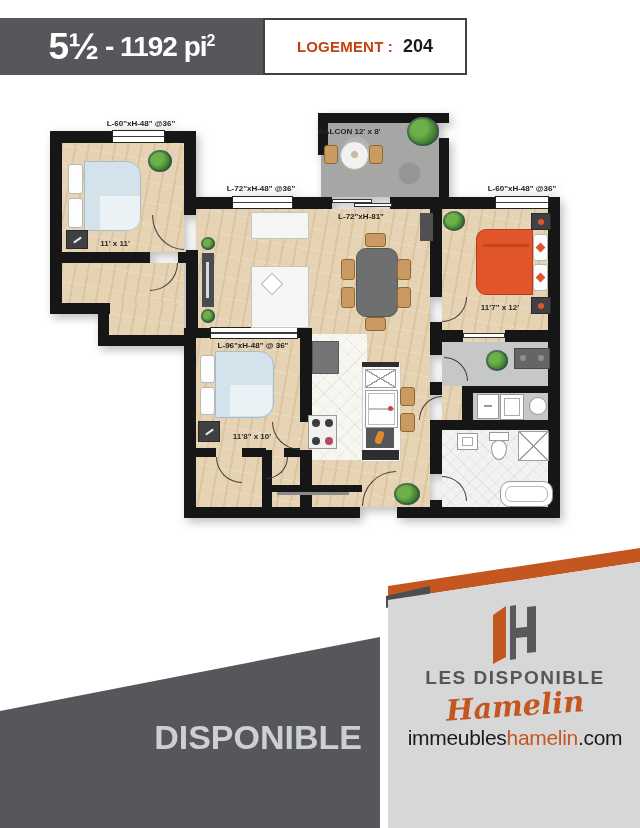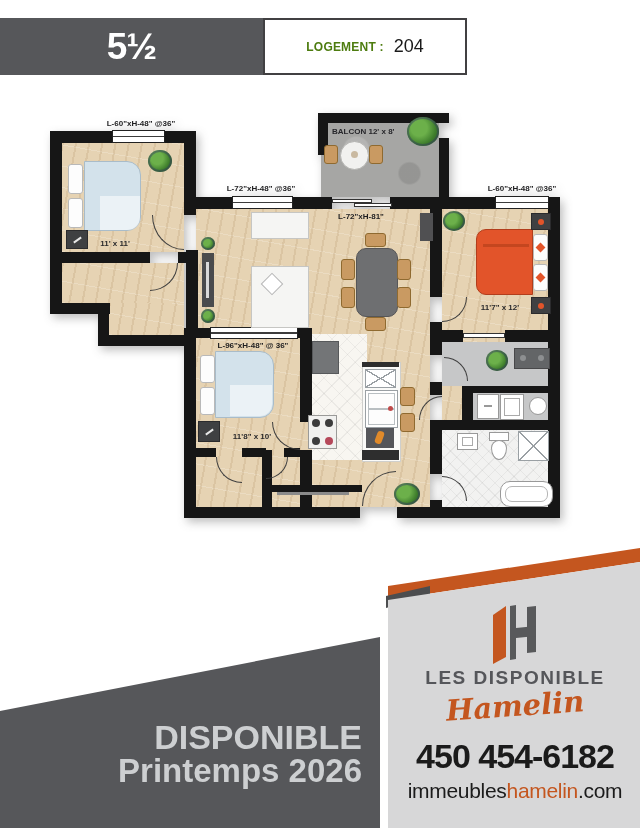--- a/index.html
+++ b/index.html
@@ -8,22 +8,22 @@
   .abs{position:absolute;}
 
   
   .hdr-bar{left:0;top:18px;width:263px;height:57px;background:#56575a;display:flex;
            align-items:center;justify-content:center;color:#fff;}
   .hdr-big{font-size:37px;font-weight:bold;letter-spacing:-1px;}
   .hdr-rest{font-size:28px;font-weight:bold;letter-spacing:-1px;margin-left:7px;}
   .hdr-rest sup{font-size:16px;}
   .hdr-box{left:263px;top:18px;width:204px;height:57px;background:#fff;border:2px solid #414042;
            box-sizing:border-box;display:flex;align-items:center;justify-content:center;}
-  .hdr-box .lg-label{color:#4d7c0f;font-weight:bold;font-size:12px;letter-spacing:.2px;}
-  .hdr-box .lg-num{color:#1a1a1a;font-weight:normal;font-size:18px;margin-left:10px;}
+  .hdr-box .lg-label{color:#c2410c;font-weight:bold;font-size:15px;letter-spacing:.2px;}
+  .hdr-box .lg-num{color:#1a1a1a;font-weight:bold;font-size:18px;margin-left:10px;}
 
   
   #plan{position:absolute;inset:0;filter:drop-shadow(3px 4px 5px rgba(40,40,40,.30));}
   .wood{background:#e6d3b3;
     background-image:repeating-linear-gradient(100deg,rgba(150,110,60,.14) 0 2px,rgba(0,0,0,0) 2px 13px),
                      repeating-linear-gradient(10deg,rgba(255,255,255,.20) 0 1px,rgba(0,0,0,0) 1px 21px);}
   .concrete{background:#a6a6a4;
     background-image:radial-gradient(circle at 30% 40%,rgba(255,255,255,.16) 0 12px,rgba(0,0,0,0) 14px),
                      radial-gradient(circle at 75% 70%,rgba(0,0,0,.10) 0 10px,rgba(0,0,0,0) 12px);}
   .ktile{background:#f8f6f1;
@@ -77,20 +77,24 @@
   .site{font-size:21px;color:#1b1b1b;margin-top:3px;letter-spacing:-0.3px;}
   .site .o{color:#c4561f;}
 </style>
 </head>
 <body>
 
 <div class="page">
 
   <div class="abs hdr-bar">
     <span class="hdr-big">5½</span>
+    <span class="hdr-rest">
+      <span>-</span>
+      <span>1192 pi</span><sup>2</sup>
+    </span>
   </div>
   <div class="abs hdr-box">
     <span class="lg-label">LOGEMENT :</span>
     <span class="lg-num">204</span>
   </div>
 
   <div id="plan">
 
     <div class="abs wood" style="left:62px;top:142px;width:122px;height:110px"></div>
     <div class="abs wood" style="left:62px;top:263px;width:122px;height:40px"></div>
@@ -270,44 +274,42 @@
         <div style="width:41px;height:14px;border:1px solid #b5b5b5;border-radius:7px;margin:4px auto"></div>
       </div>
 
     <div class="abs plant" style="left:394px;top:483px;width:26px;height:22px"></div>
 
     <div class="abs plabel" style="left:101px;top:119px;width:80px">L-60"xH-48" @36"</div>
     <div class="abs plabel" style="left:221px;top:184px;width:80px">L-72"xH-48" @36"</div>
     <div class="abs plabel" style="left:330px;top:212px;width:62px">L-72"xH-81"</div>
     <div class="abs plabel" style="left:482px;top:184px;width:80px">L-60"xH-48" @36"</div>
     <div class="abs plabel" style="left:213px;top:341px;width:80px">L-96"xH-48" @ 36"</div>
-    <div class="abs plabel" style="left:332px;top:127px;width:62px;color:#26262a">BALCON 12' x 8'</div>
+    <div class="abs plabel" style="left:318px;top:127px;width:62px;color:#26262a">BALCON 12' x 8'</div>
     <div class="abs rlabel" style="left:85px;top:239px;width:60px">11' x 11'</div>
     <div class="abs rlabel" style="left:222px;top:432px;width:60px">11'8" x 10'</div>
     <div class="abs rlabel" style="left:470px;top:303px;width:60px">11'7" x 12'</div>
   </div>
 
   <div class="abs oband"></div>
   <div class="abs ofold"></div>
   <div class="abs panel"></div>
   <div class="abs banner"></div>
 
   <div class="abs avail">
     <div class="l1">DISPONIBLE</div>
-    <div class="l2">Printemps 2026</div>
   </div>
 
   <div class="abs brandblock">
     <svg width="50" height="66" viewBox="0 0 50 66" style="display:block;margin:0 auto;">
       <polygon points="3,17 16,8 16,59 3,66" fill="#c4561f"></polygon>
       <polygon points="20,8 26,7 26,61 20,62" fill="#58595b"></polygon>
       <polygon points="37,9 46,8 46,54 37,55" fill="#58595b"></polygon>
       <polygon points="26,30 46,28 46,38 26,40" fill="#58595b"></polygon>
     </svg>
     <div class="brand1">LES DISPONIBLE</div>
     <div class="brand2">Hamelin</div>
-    <div class="phone">450 454-6182</div>
     <div class="site">
       <span>immeubles</span><span class="o">hamelin</span><span>.com</span>
     </div>
   </div>
 
 </div>
 
 </body></html>

